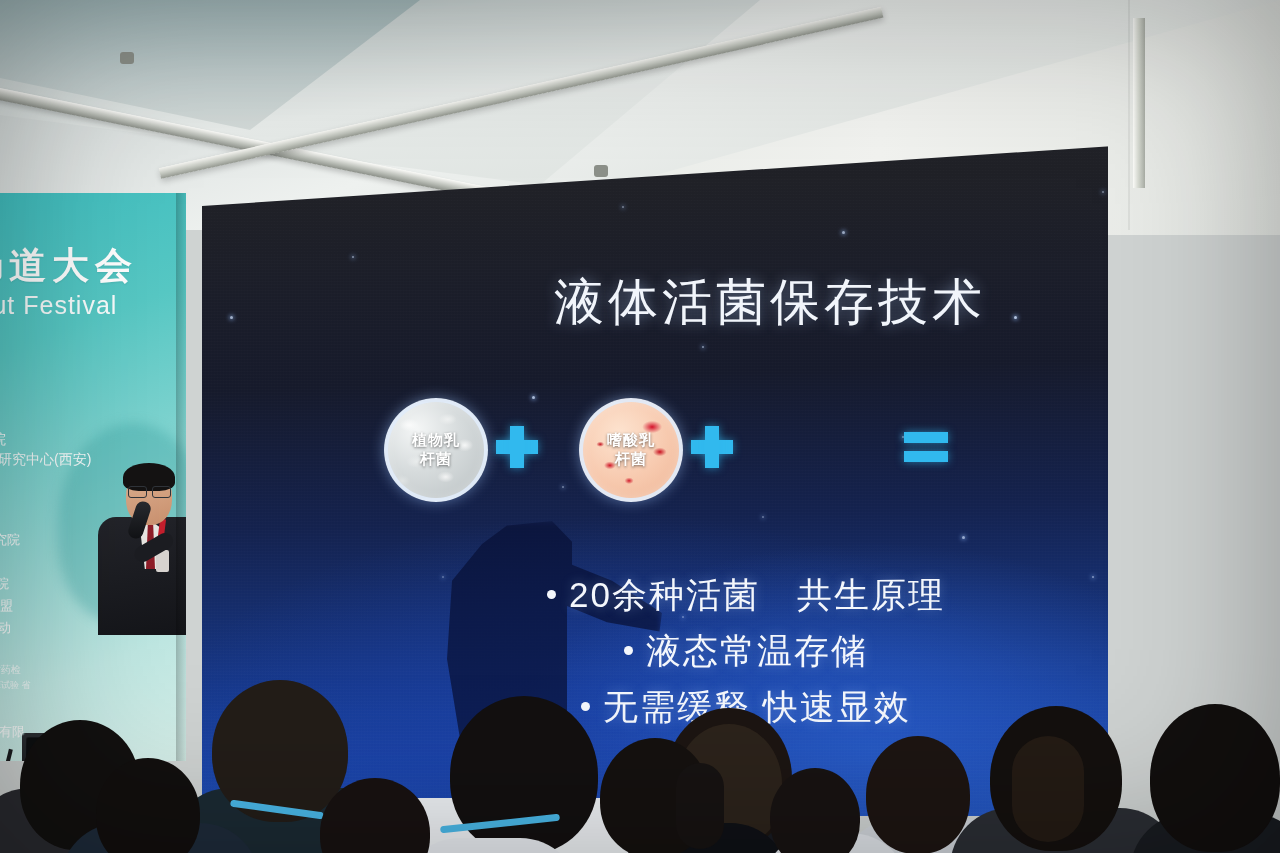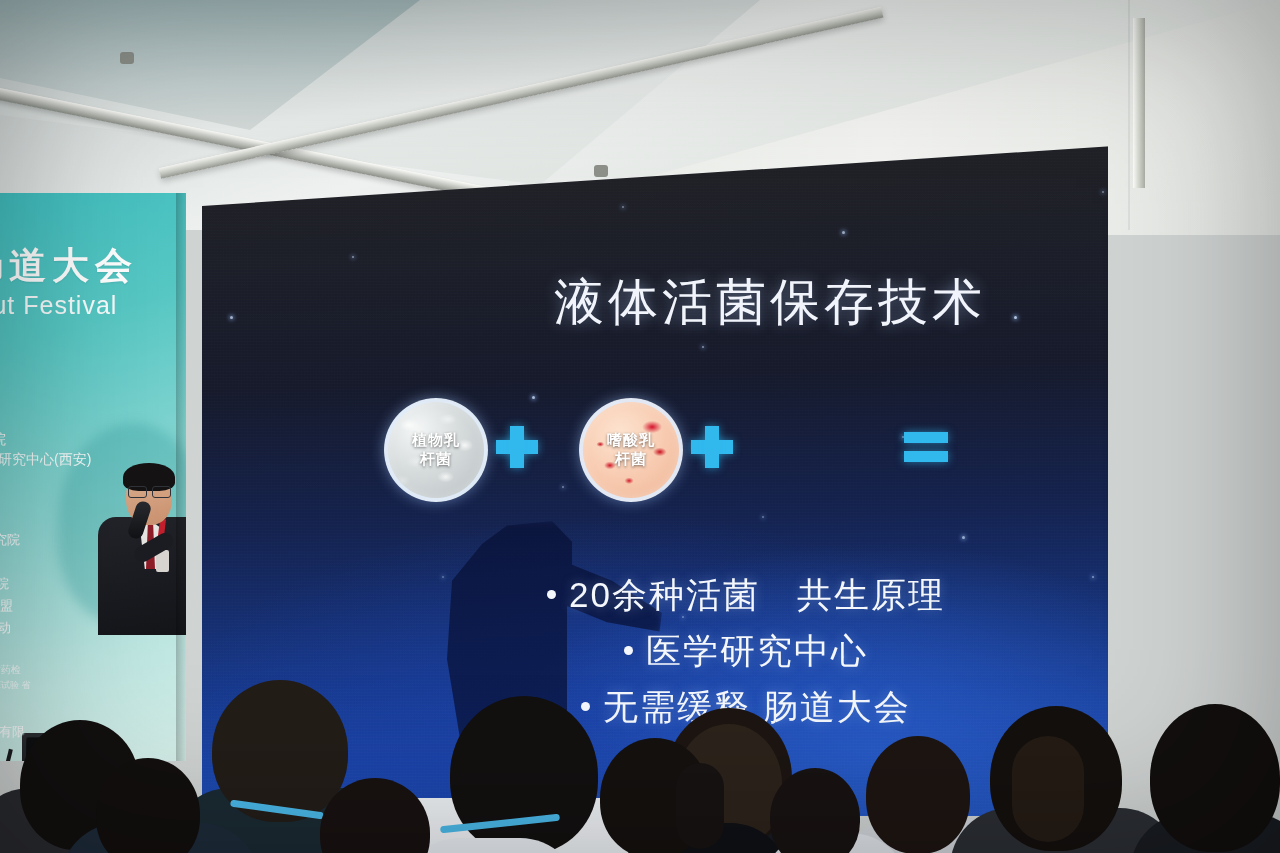--- a/index.html
+++ b/index.html
@@ -235,22 +235,22 @@
 
       <div class="red-ring"></div>
       <div class="sigma">Σ</div>
       <div class="possible">无限的可能</div>
     </div>
 
     <div class="cast-shadow"></div>
 
     <div class="bullets">
       <div class="bullet"><span class="dot"></span><span>20余种活菌　共生原理</span></div>
-      <div class="bullet"><span class="dot"></span><span>医学研究中心</span></div>
-      <div class="bullet"><span class="dot"></span><span>无需缓释 肠道大会</span></div>
+      <div class="bullet"><span class="dot"></span><span>液态常温存储</span></div>
+      <div class="bullet"><span class="dot"></span><span>无需缓释 快速显效</span></div>
     </div>
   </div>
 
   <div class="banner">
     <div class="banner-shadowperson"></div>
     <div class="banner-title">肠道大会</div>
     <div class="banner-sub">Gut Festival</div>
     <div class="banner-line bl-a">医院</div>
     <div class="banner-line bl-b">医学研究中心(西安)</div>
 

